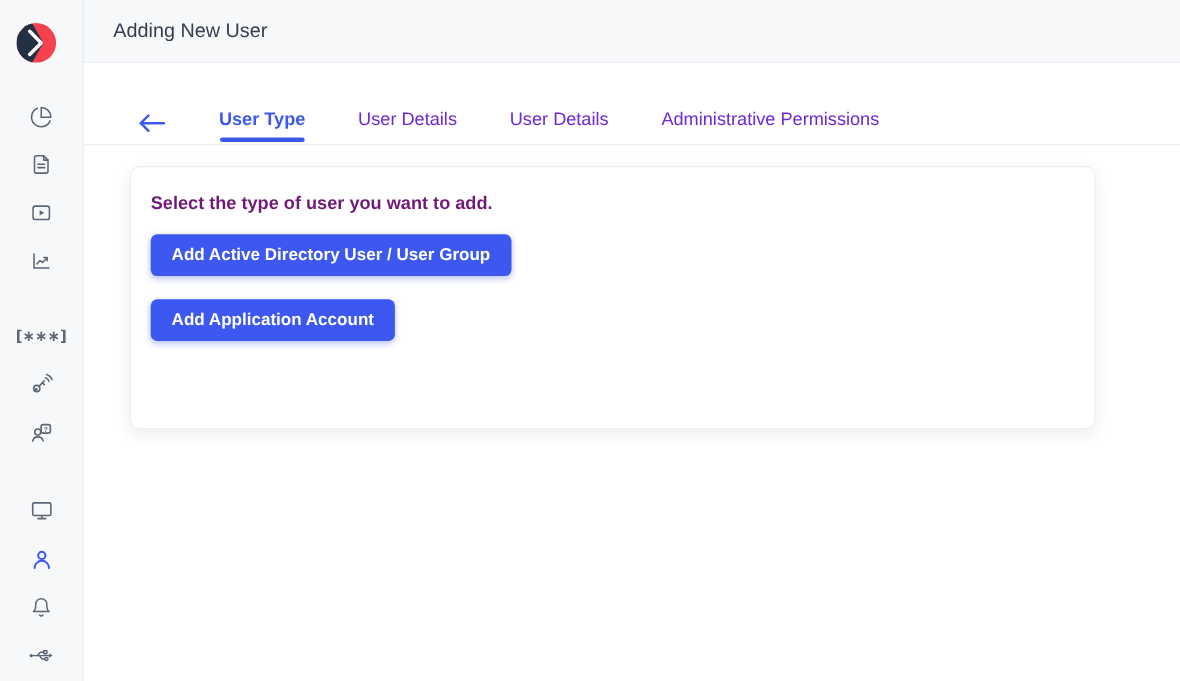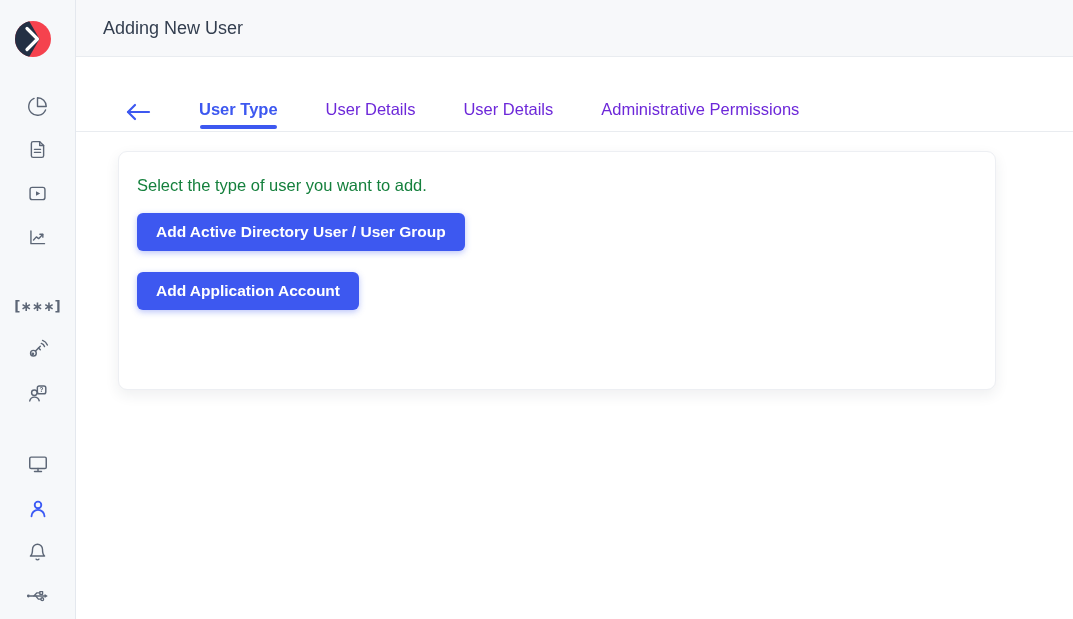--- a/index.html
+++ b/index.html
@@ -48,21 +48,21 @@
     content:"";position:absolute;left:1px;right:1px;bottom:2px;height:4px;
     background:#3d58f0;border-radius:3px;
   }
   
   .card{
     position:absolute;left:118px;top:151px;width:878px;height:239px;box-sizing:border-box;
     background:#fff;border:1px solid #edeff3;border-radius:9px;
     box-shadow:0 5px 14px rgba(35,48,68,.08);
     padding:24px 18px;
   }
-  .card-prompt{font-size:16.5px;color:#15803d;}
+  .card-prompt{font-size:16.5px;color:#701a75;font-weight:bold;}
   .btn{
     display:block;margin-top:21px;height:38px;padding:0 19px;
     background:#3d58f0;color:#fff;font-weight:bold;font-size:15.5px;
     font-family:"Liberation Sans",sans-serif;
     border:none;border-radius:6px;cursor:pointer;
     box-shadow:0 2px 6px rgba(61,88,240,.35);
   }
   .btn:first-of-type{margin-top:18px;}
 </style>
 </head>

